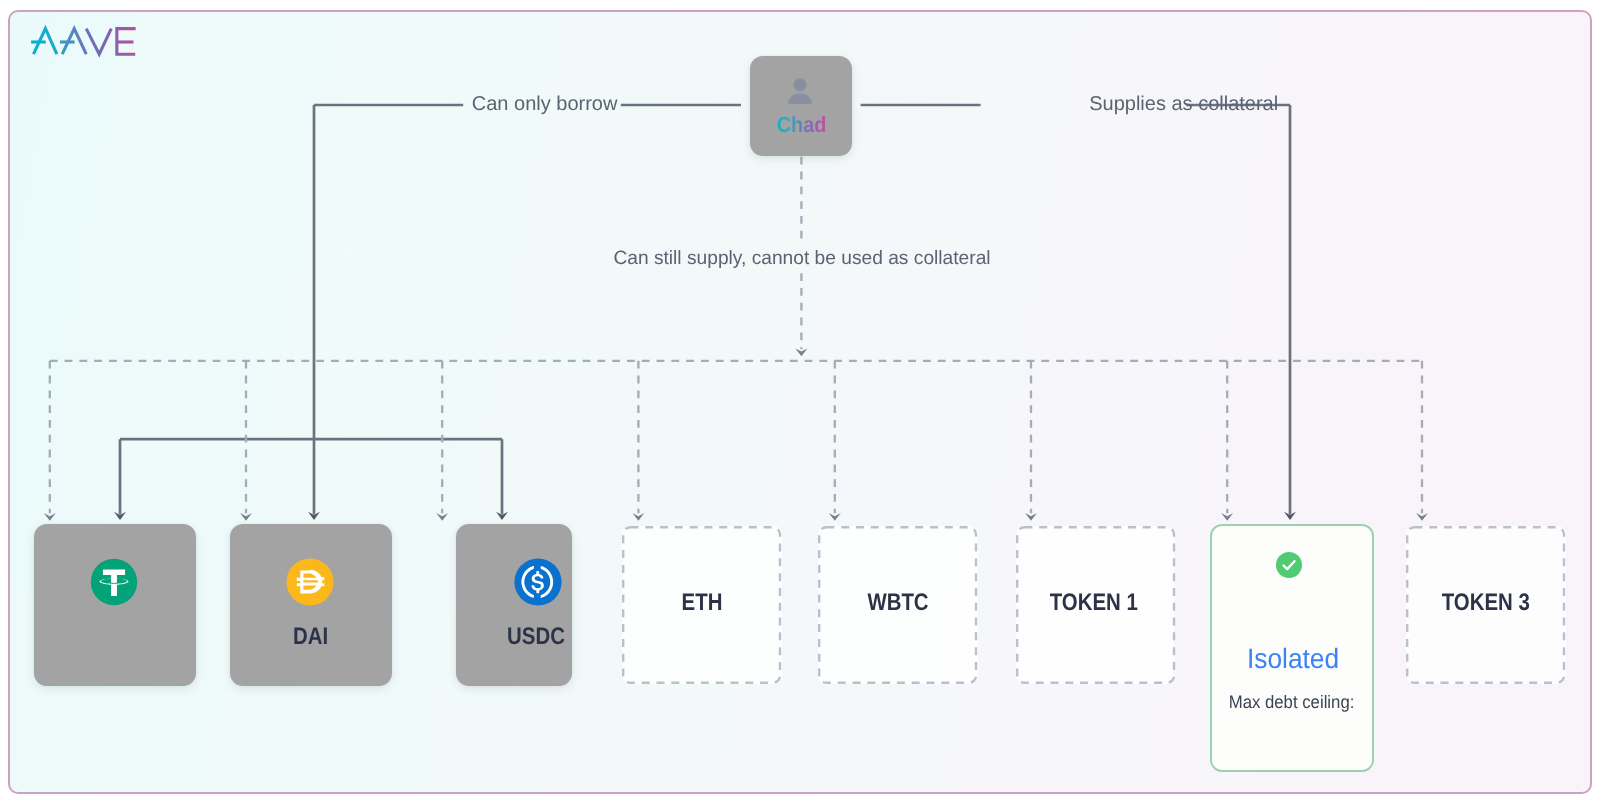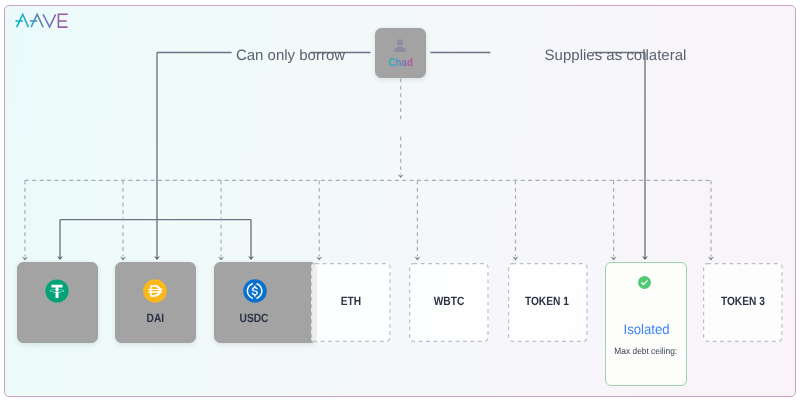--- a/index.html
+++ b/index.html
@@ -21,21 +21,21 @@
   .greencard{background:#fdfefc;border:1.4px solid #9ad3ad;border-radius:6px;}
   .lbl{position:absolute;text-align:center;color:#2c3347;white-space:nowrap;}
   .lbl-b{font-size:12px;font-weight:bold;}
   .lbl-b>i{display:inline-block;font-style:normal;transform:scaleX(.85);}
   .lbl-n{font-size:14px;font-weight:bold;}
   .lbl-n>i{display:inline-block;font-style:normal;transform:scaleX(1.0);}
   .lbl-r{font-size:14px;}
   .lbl-r>i{display:inline-block;font-style:normal;transform:scaleX(.94);}
   .lbl-s{font-size:9px;}
   .lbl-s>i{display:inline-block;font-style:normal;transform:scaleX(.93);}
-  .edge-lbl{position:absolute;white-space:nowrap;color:#5b6271;font-size:15px;}
+  .edge-lbl{position:absolute;white-space:nowrap;color:#5b6271;font-size:10px;}
 </style>
 </head>
 <body>
 
 <div id="frame"></div>
 <div id="stage">
 
   <svg class="logo" style="left:8.4px;top:5.6px;" width="68" height="28" viewBox="0 0 68 28">
     <defs>
       <linearGradient id="aaveGrad" gradientUnits="userSpaceOnUse" x1="7.5" y1="22" x2="60" y2="8">
@@ -98,20 +98,21 @@
       <path d="M414.4 256.5 L417.4 260.4 L420.4 256.5 L417.4 258.1 Z"></path>
       <path d="M512.5 256.5 L515.5 260.4 L518.5 256.5 L515.5 258.1 Z"></path>
       <path d="M610.6 256.5 L613.6 260.4 L616.6 256.5 L613.6 258.1 Z"></path>
       <path d="M708.0 256.5 L711.0 260.4 L714.0 256.5 L711.0 258.1 Z"></path>
       <path d="M397.7 174.2 L400.7 178.1 L403.7 174.2 L400.7 175.8 Z"></path>
     </g>
   </svg>
 
   <div class="edge-lbl" style="left:235.9px;top:46.5px;">Can only borrow</div>
   <div class="edge-lbl" style="left:496.6px;top:46.5px;margin-left:48px;">Supplies as collateral</div>
+  <div class="edge-lbl" style="left:306.7px;top:123.6px;font-size:9.6px;">Can still supply, cannot be used as collateral</div>
 
   <div class="card solidcard" style="left:375px;top:28px;width:50.5px;height:50px;">
     <svg style="position:absolute;left:13.4px;top:10.4px;display:block;" width="24" height="15" viewBox="0 0 24 15">
       <circle cx="12.0" cy="4.4" r="3.25" fill="#8b8e9e"></circle>
       <path d="M6.1 14.0 C6.1 10.6 8.75 8.8 12.0 8.8 C15.25 8.8 17.9 10.6 17.9 14.0 Z" fill="#8b8e9e"></path>
     </svg>
     <div style="position:absolute;left:0;top:30.3px;width:50.5px;text-align:center;
                 font-size:11px;font-weight:bold;line-height:11px;"><span style="display:inline-block;transform:scaleX(.9);
                 background:linear-gradient(92deg,#13b2bd 0%,#34a8c5 24%,#6a7fb6 50%,#9a5fad 74%,#c44d9d 100%);
                 -webkit-background-clip:text;background-clip:text;color:transparent;">Chad</span></div>
@@ -130,21 +131,21 @@
         <div style="position:absolute;left:28.5px;top:16.9px;">
           <svg width="24" height="24" viewBox="0 0 24 24">
             <circle cx="12" cy="12" r="11.8" fill="#fbb81a"></circle>
             <g transform="translate(12 12) scale(0.86) translate(-12 -12)">
               <path d="M11.95 5.35H6.35v4.2H4.3v1.8H6.35v1.32H4.3v1.8H6.35v4.18h5.6c3.16 0 5.76-1.95 6.66-4.18h1.73v-1.8h-1.33c.03-.29.04-.58.04-.87 0-.28-.01-.56-.04-.85h1.33v-1.8h-1.73c-.9-2.23-3.5-4.2-6.66-4.2m-3.78 11.6v-2.48h7.55c-.9 1.44-2.5 2.48-4.25 2.48zm8.41-4.28H8.17v-1.32h8.41c.03.22.04.43.04.66s-.01.44-.04.66M8.17 7.05h3.3c1.76 0 3.35 1.06 4.25 2.5H8.17z" fill="#fff"></path>
             </g>
           </svg>
         </div>
         <div class="lbl lbl-b" style="left:0;top:49.1px;width:81px;"><i>DAI</i></div>
       </div>
-      <div class="card solidcard" style="left: 214px; top: 262.3px; width: 103px; height: 80.6px;">
+      <div class="card solidcard" style="left: 228px; top: 262.3px; width: 58px; height: 80.6px;">
         <div style="position:absolute;left:28.5px;top:16.9px;">
           <svg width="24" height="24" viewBox="0 0 24 24">
             <circle cx="12" cy="12" r="11.8" fill="#0a71ce"></circle>
             <path d="M14.95 13.85c0-1.62-.97-2.18-2.92-2.41-1.39-.19-1.67-.56-1.67-1.21s.46-1.07 1.39-1.07c.83 0 1.3.28 1.53.88.05.14.19.23.32.23h.74c.19 0 .32-.14.32-.32v-.05c-.19-1.02-1.02-1.81-2.09-1.9V6.9c0-.19-.14-.33-.37-.37h-.69c-.19 0-.32.14-.37.37v1.06c-1.39.19-2.27 1.11-2.27 2.27 0 1.53.93 2.13 2.87 2.37 1.3.23 1.72.51 1.72 1.25s-.65 1.25-1.53 1.25c-1.2 0-1.62-.51-1.76-1.2-.05-.19-.19-.28-.32-.28h-.79c-.19 0-.32.14-.32.32v.05c.19 1.16.93 1.99 2.46 2.23v1.06c0 .19.14.33.37.37h.69c.19 0 .32-.14.37-.37v-1.06c1.39-.23 2.32-1.2 2.32-2.41" fill="#fff"></path>
             <path d="M9.7 18.45c-3.61-1.3-5.46-5.32-4.12-8.89.69-1.94 2.22-3.43 4.12-4.12.19-.09.28-.23.28-.46v-.65c0-.19-.09-.32-.28-.37-.05 0-.14 0-.19.05-4.4 1.39-6.8 6.06-5.41 10.46.83 2.6 2.83 4.58 5.41 5.41.19.09.37 0 .42-.19.05-.5.05-.09.05-.19v-.65c0-.14-.14-.32-.28-.42m4.54-14.44c-.19-.09-.37 0-.42.19-.5.05-.5.09-.5.19v.65c0 .19.14.37.28.46 3.61 1.3 5.46 5.32 4.12 8.89-.69 1.94-2.22 3.43-4.12 4.12-.19.09-.28.23-.28.46v.65c0 .19.09.32.28.37.05 0 .14 0 .19-.05 4.4-1.39 6.8-6.06 5.41-10.46-.83-2.64-2.87-4.63-5.41-5.46" fill="#fff"></path>
           </svg>
         </div>
         <div class="lbl lbl-b" style="left:0;top:49.1px;width:81px;"><i>USDC</i></div>
       </div>
       <div class="card dashcard" style="left: 311.1px; top: 262.6px; width: 79.6px; height: 79px;">

